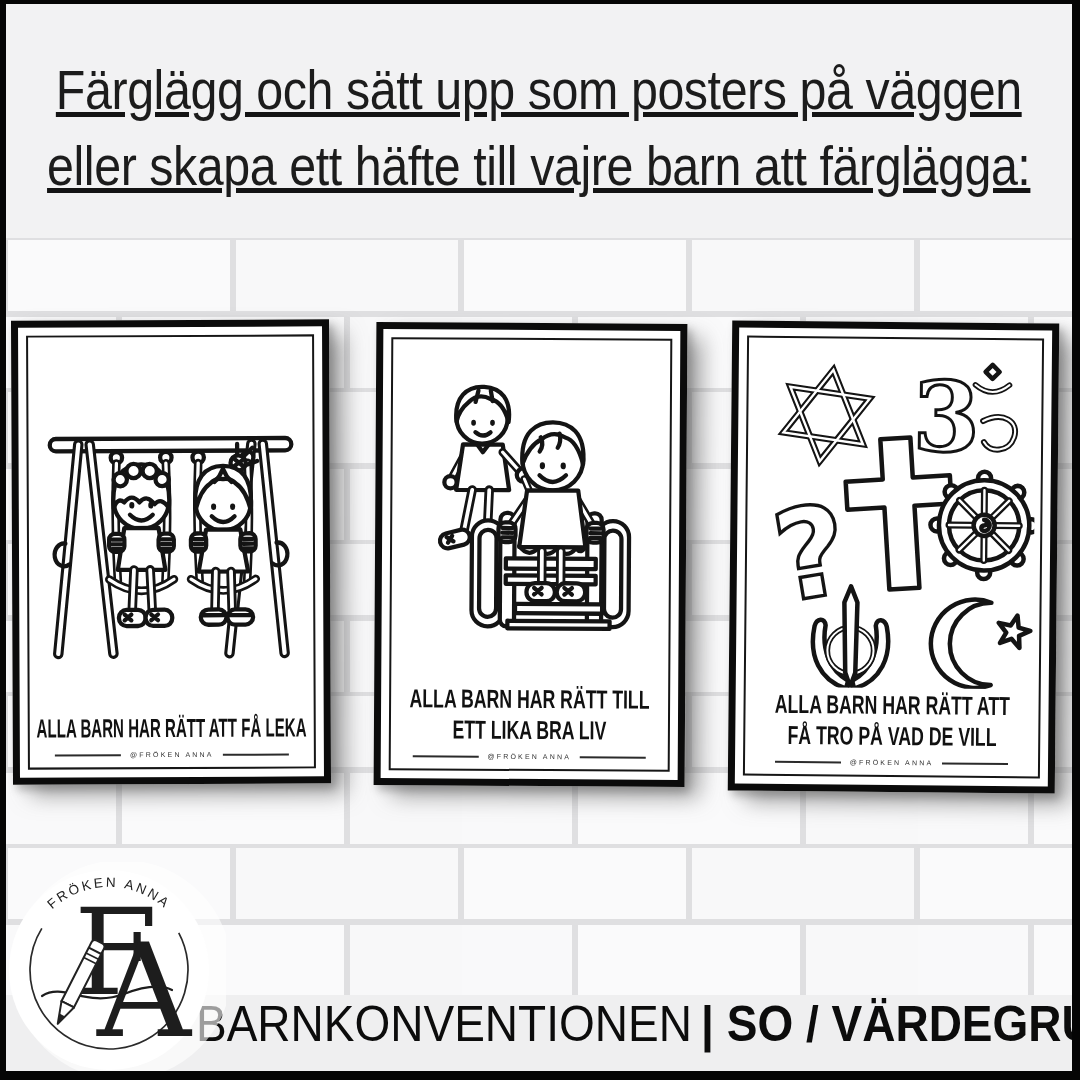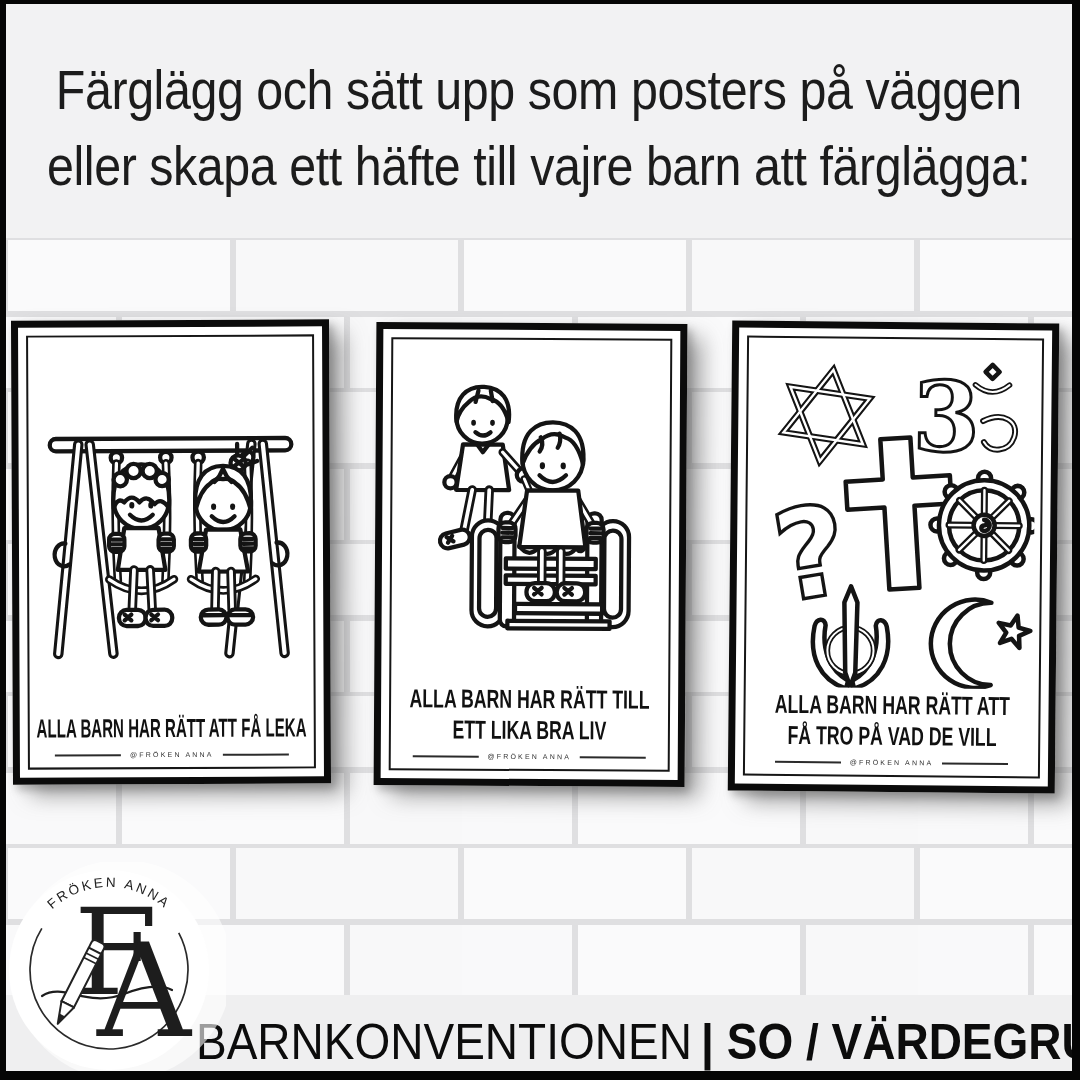--- a/index.html
+++ b/index.html
@@ -6,21 +6,21 @@
   .page{
     position:relative;width:1080px;height:1080px;box-sizing:border-box;
     border-style:solid;border-color:#050505;border-width:4px 8px 9px 6px;
     background:#fff;overflow:hidden;
     font-family:"Liberation Sans",sans-serif;color:#141414;
   }
   
   .banner{
     position:absolute;top:0;left:0;right:0;height:234px;background:#f2f2f3;
     display:flex;flex-direction:column;justify-content:center;align-items:center;
-    z-index:2;padding-top:14px;box-sizing:border-box;
+    z-index:2;padding-top:14px;box-sizing:border-box;text-decoration:underline;
   }
   .banner .bline{
     display:inline-block;white-space:nowrap;font-size:55px;font-weight:400;
     letter-spacing:-.5px;line-height:76px;color:#1c1c1c;
     transform:scaleX(.88);transform-origin:center;
   }
   
   .wall{position:absolute;left:0;right:0;top:234px;bottom:0;z-index:0;}
   
   .poster{
@@ -42,21 +42,21 @@
   .caption.cap-narrow .capline{transform:scaleX(.58);}
   .credit{display:flex;align-items:center;justify-content:center;gap:9px;width:100%;margin-bottom:3px;}
   .credit .bar{width:66px;height:2px;background:#2b2b2b;}
   .credit .txt{font-size:7px;letter-spacing:2.2px;color:#333;font-weight:400;white-space:nowrap;}
   #poster-1{left:6px;top:316px;width:318px;height:464px;transform:rotate(-.25deg);}
   #poster-2{left:369px;top:319px;width:311px;height:463px;transform:rotate(.35deg);}
   #poster-3{left:724px;top:318px;width:327px;height:470px;transform:rotate(.55deg);}
   
   .footer{
     position:absolute;left:0;right:0;bottom:0;height:76px;background:#efeff0;
-    display:flex;align-items:flex-end;z-index:4;padding-left:190px;box-sizing:border-box;
+    display:flex;align-items:flex-start;z-index:4;padding-left:190px;box-sizing:border-box;
   }
   .footer .ftext{display:flex;align-items:baseline;gap:10px;transform:scaleX(.92);transform-origin:left center;white-space:nowrap;}
   .footer .f-reg{font-size:50px;font-weight:400;letter-spacing:0;color:#0c0c0c;}
   .footer .f-bold{font-size:50px;font-weight:700;letter-spacing:0;color:#0c0c0c;}
   
   .logo{position:absolute;left:-4px;top:858px;width:224px;height:224px;z-index:6;}
   
   .ol{fill:#fff;stroke:#141414;stroke-width:4.5;stroke-linejoin:round;stroke-linecap:round;}
   .ln{fill:none;stroke:#141414;stroke-width:4.5;stroke-linejoin:round;stroke-linecap:round;}
   .db{fill:none;stroke:#141414;stroke-linecap:round;}

